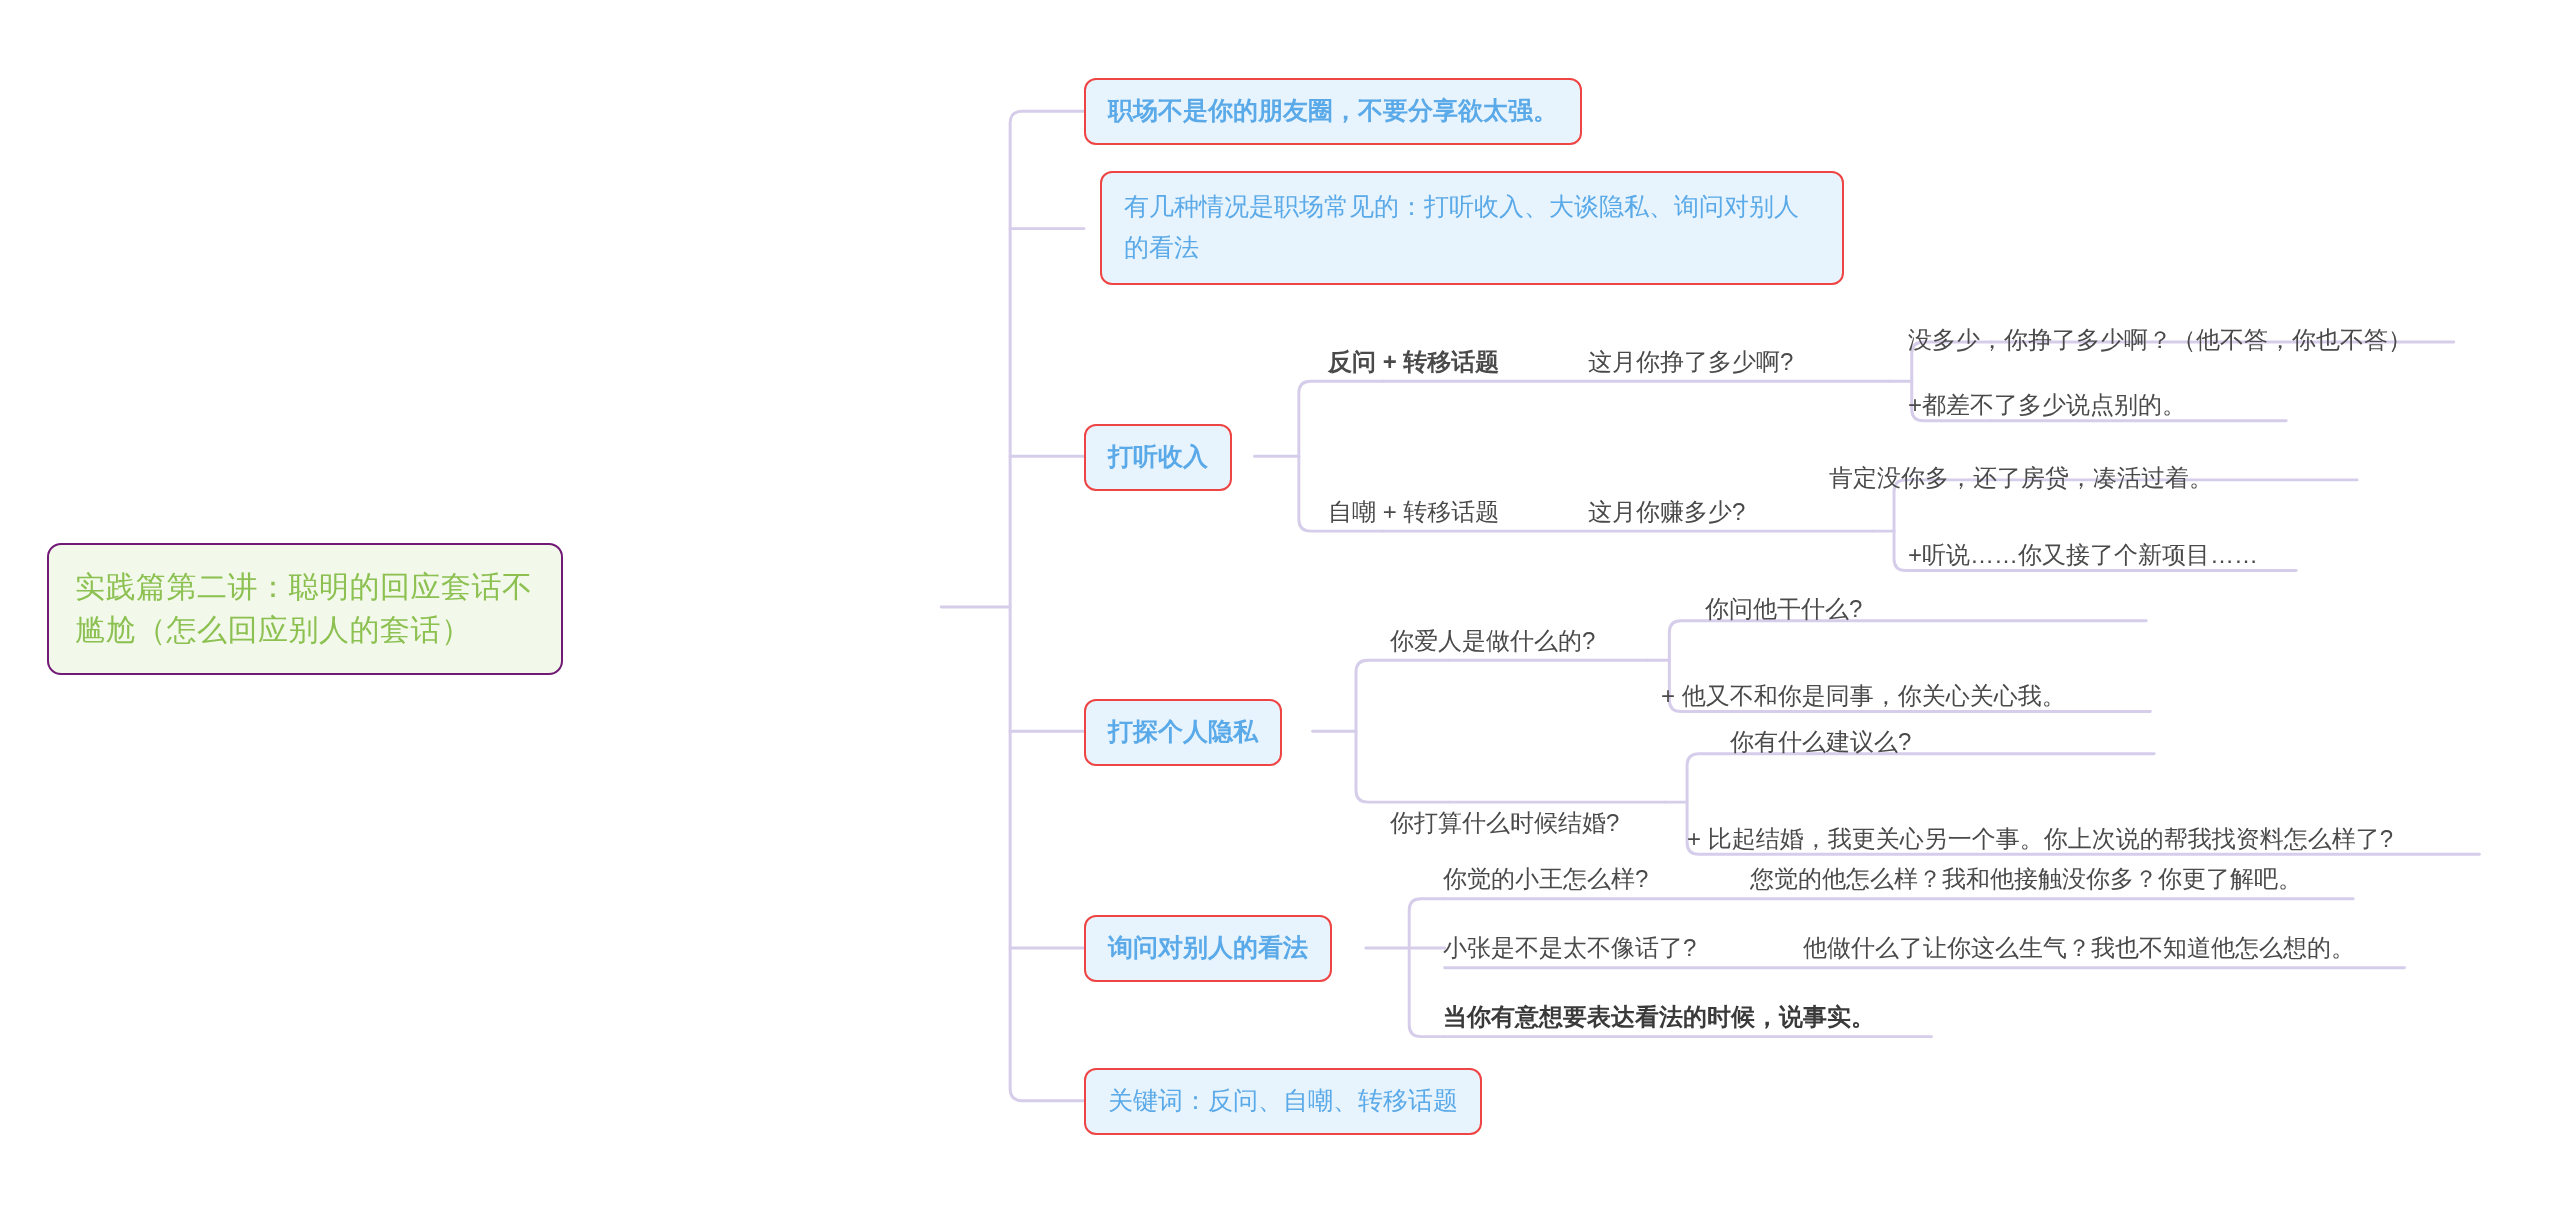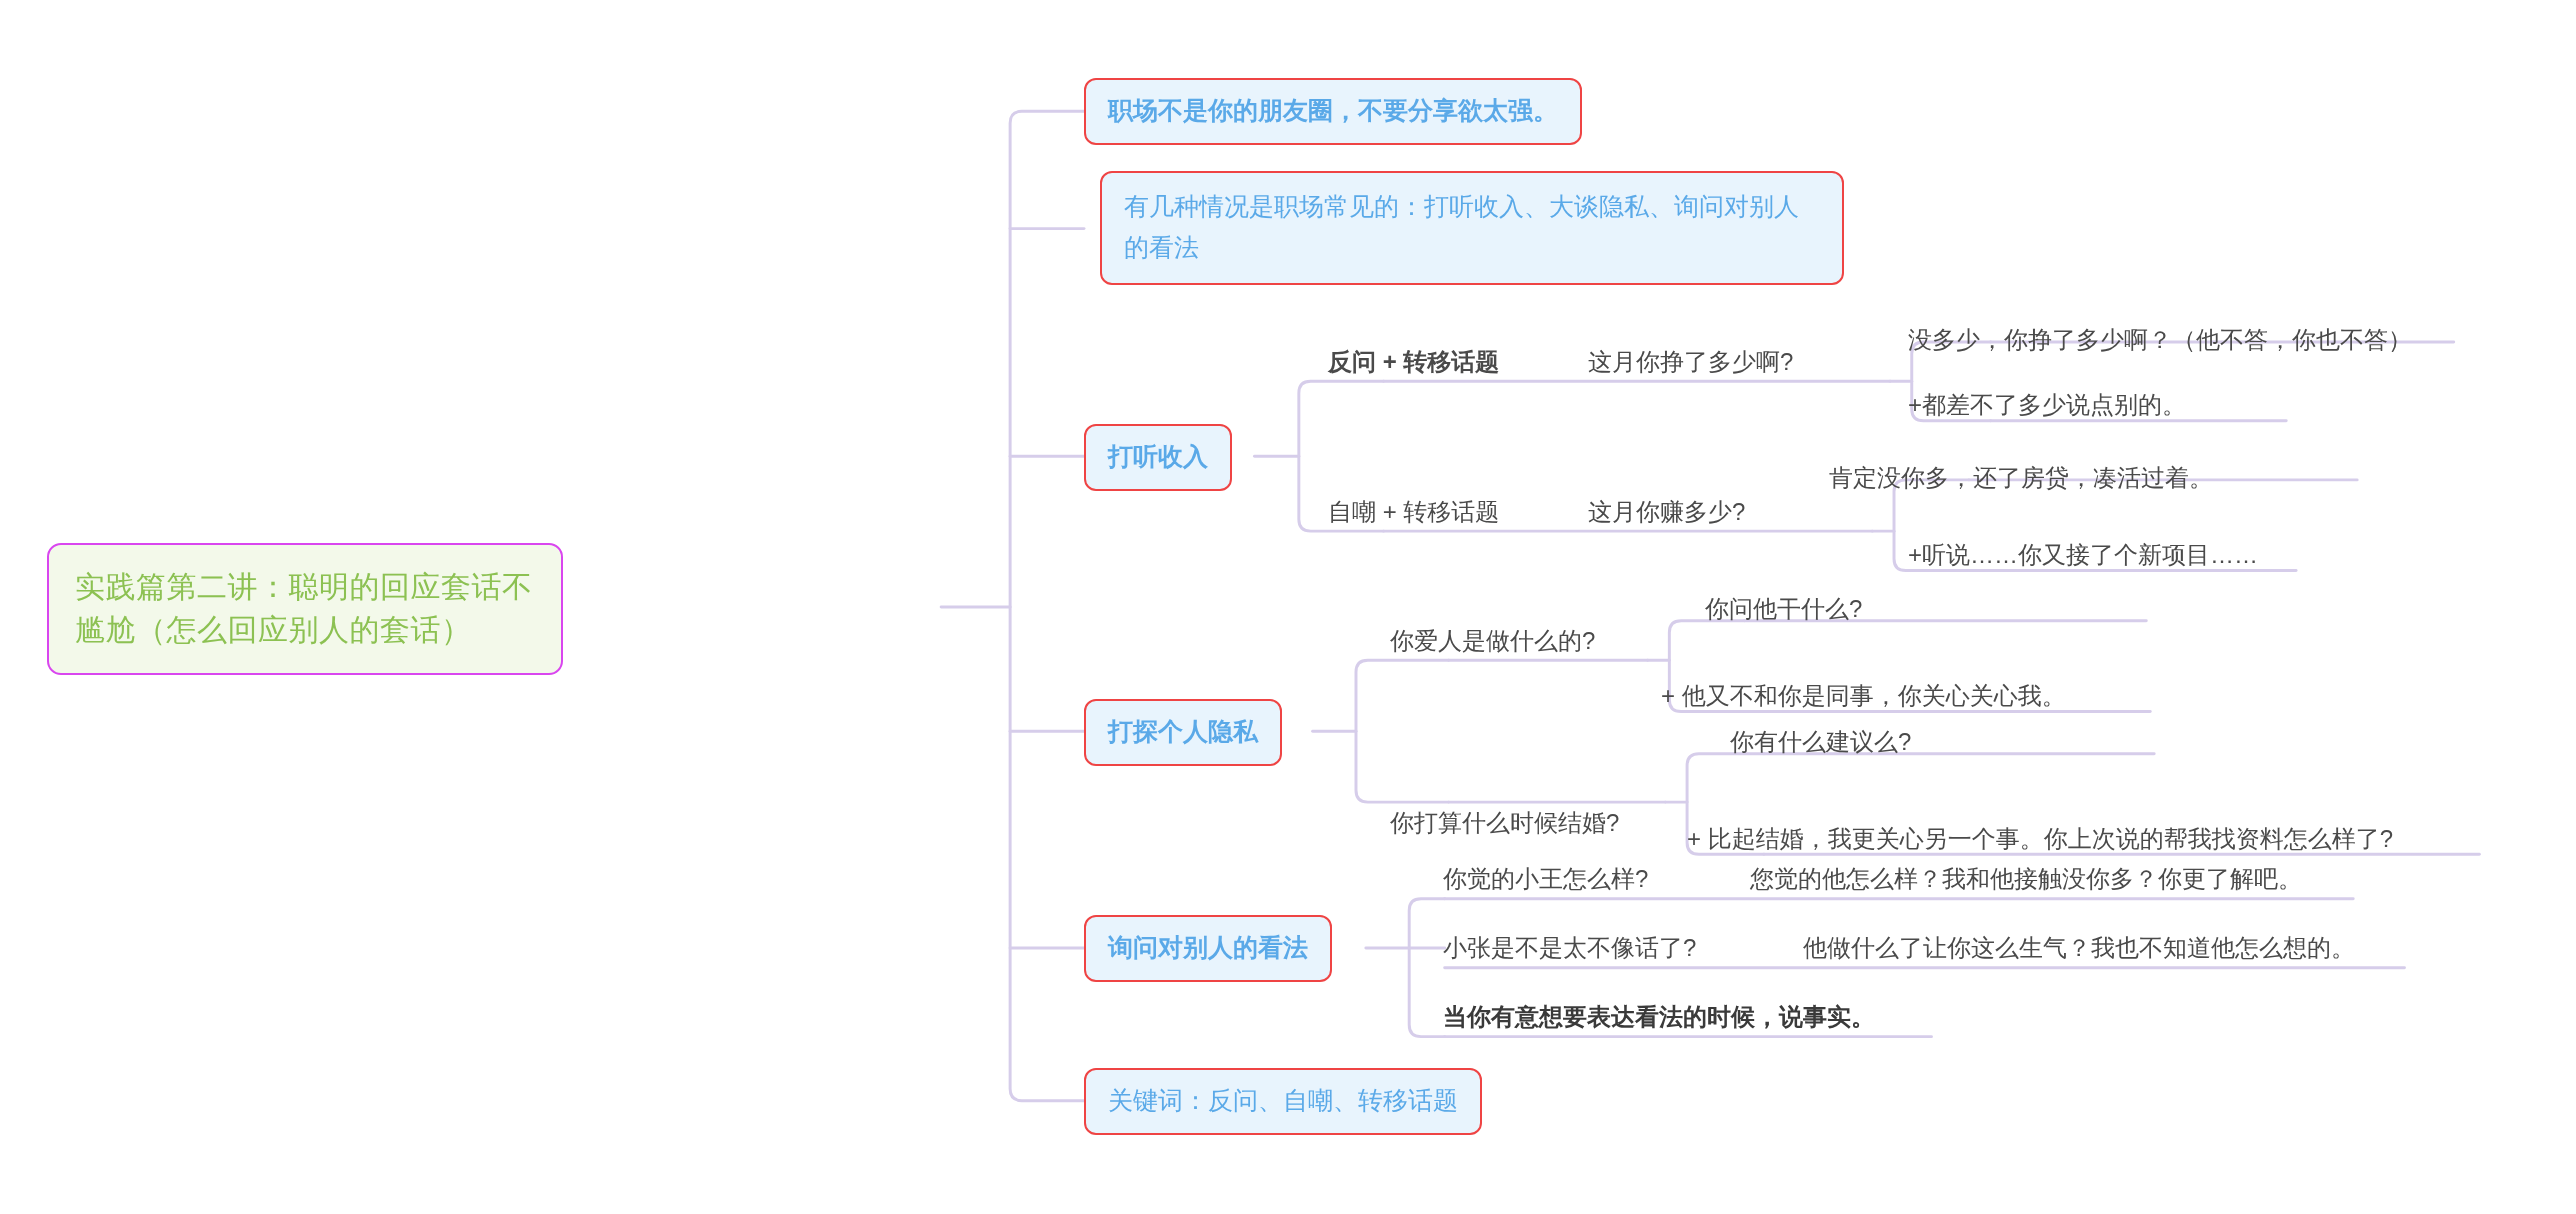--- a/index.html
+++ b/index.html
@@ -25,21 +25,21 @@
     height: 1214px;
     pointer-events: none;
   }
   .node {
     position: absolute;
     box-sizing: border-box;
   }
   
   .root-node {
     background: #f3f9ea;
-    border: 2px solid #d946ef;
+    border: 2px solid #701a75;
     border-radius: 14px;
     color: #8cc152;
     font-size: 30px;
     line-height: 43px;
     padding: 20px 26px 22px 26px;
     letter-spacing: 0.5px;
   }
   
   .blue-node {
     background: #e8f4fd;

